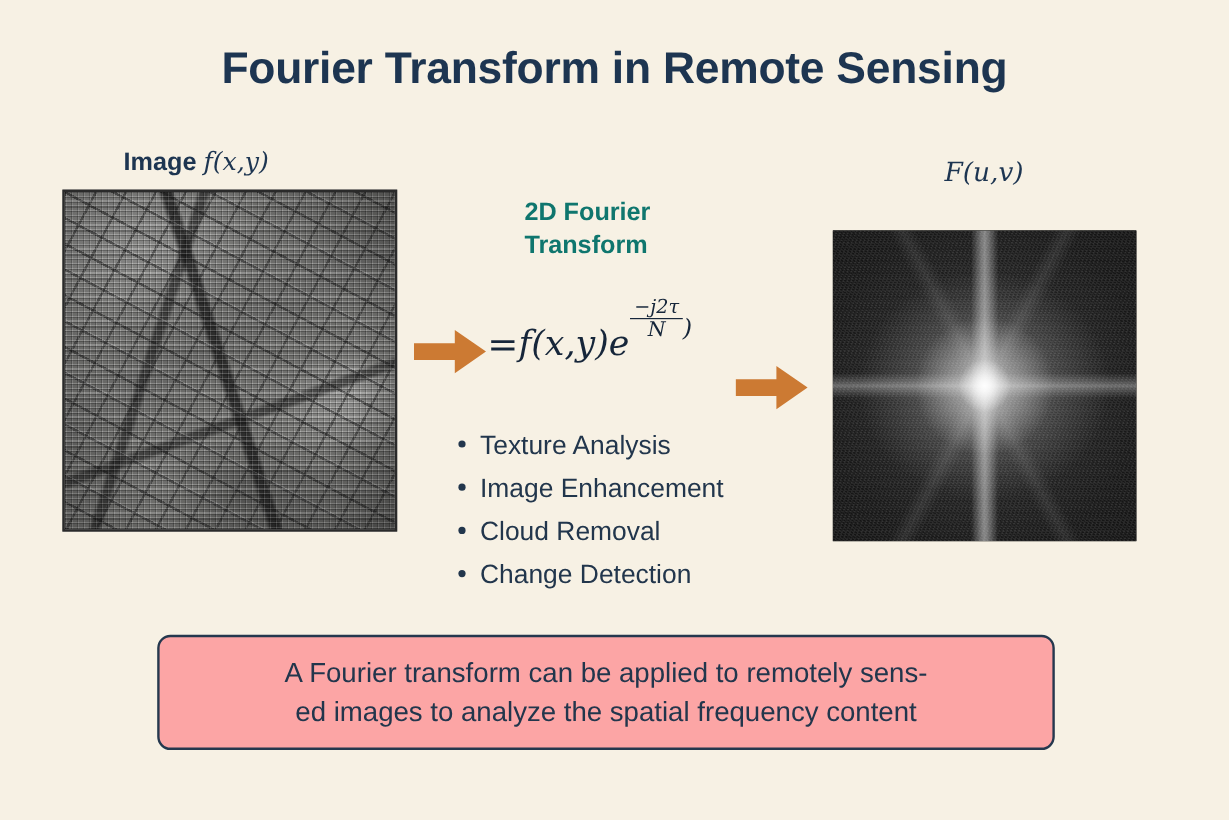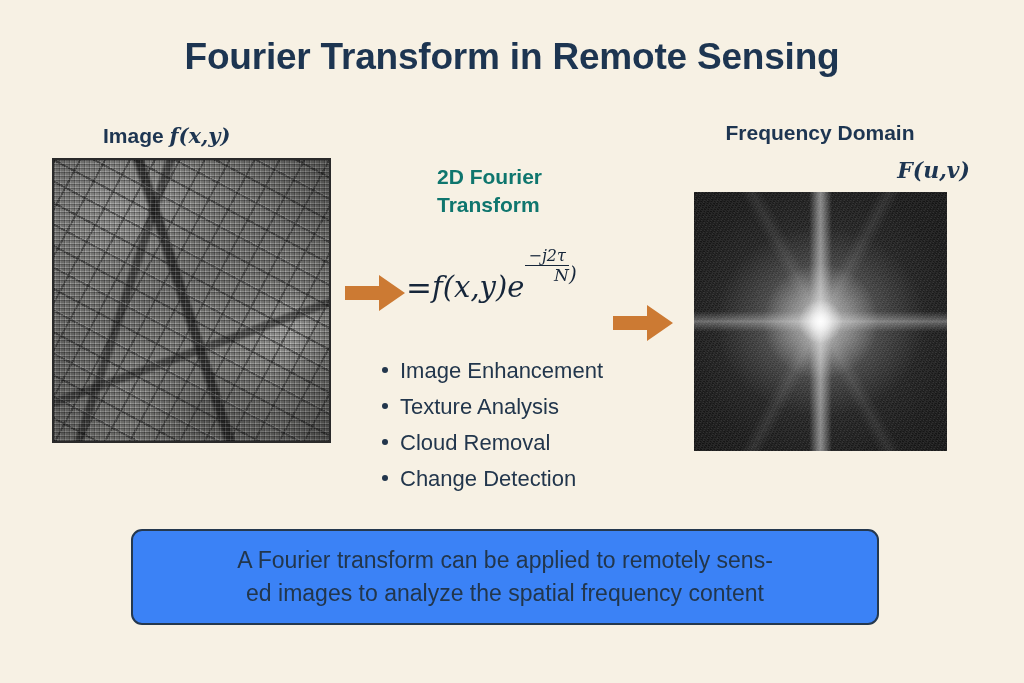--- a/index.html
+++ b/index.html
@@ -41,23 +41,22 @@
     left: 103px;
     top: 123px;
     font-size: 21px;
     font-weight: bold;
     color: #1d3551;
     white-space: nowrap;
   }
   .math-italic {
     font-family: "DejaVu Serif", "Liberation Serif", serif;
     font-style: italic;
-    font-weight: bold;
+    font-weight: normal;
     font-size: 21px;
-    text-align: right;
   }
 
   .photo-frame {
     position: absolute;
     left: 52px;
     top: 158px;
     width: 279px;
     height: 285px;
     border: 2px solid #2a2a2a;
     box-sizing: border-box;
@@ -142,21 +141,21 @@
     line-height: 1;
     margin-top: -1px;
   }
   .f-body {
     font-size: 29px;
     font-style: italic;
     vertical-align: -4px;
   }
   .frac {
     display: inline-block;
-    text-align: right;
+    text-align: center;
     vertical-align: 12px;
     margin-left: 1px;
   }
   .frac-num {
     display: block;
     font-size: 16px;
     font-style: italic;
     line-height: 1.05;
     padding: 0 3px;
     border-bottom: 1.6px solid #16263a;
@@ -256,21 +255,21 @@
   
   .caption-box {
     position: absolute;
     left: 131px;
     top: 529px;
     width: 748px;
     height: 96px;
     border: 2px solid #25384e;
     border-radius: 11px;
     box-sizing: border-box;
-    background: #3b82f6;
+    background: #fca5a5;
     display: flex;
     align-items: center;
     justify-content: center;
   }
   .caption-text {
     font-size: 23px;
     color: #22364c;
     text-align: center;
     line-height: 1.45;
     padding: 0 18px;
@@ -298,39 +297,38 @@
   </div>
 
   <div class="formula">
     <span class="f-eq">=</span><span class="f-body">f(x,y)e</span><span class="frac">
       <span class="frac-num">−j2τ</span>
       <span class="frac-den">N</span>
     </span><span class="f-paren">)</span>
   </div>
 
   <ul class="bullets">
+    <li><span class="dot"></span><span>Texture Analysis</span></li>
     <li><span class="dot"></span><span>Image Enhancement</span></li>
-    <li><span class="dot"></span><span>Texture Analysis</span></li>
     <li><span class="dot"></span><span>Cloud Removal</span></li>
     <li><span class="dot"></span><span>Change Detection</span></li>
   </ul>
 
   <div class="arrow" id="arrow-1">
     <svg width="62" height="42" viewBox="0 0 62 42" aria-hidden="true">
       <path d="M0 14 H34 V3 L60 21 L34 39 V28 H0 Z" fill="#cc7a33"></path>
     </svg>
   </div>
   <div class="arrow" id="arrow-2">
     <svg width="62" height="42" viewBox="0 0 62 42" aria-hidden="true">
       <path d="M0 14 H34 V3 L60 21 L34 39 V28 H0 Z" fill="#cc7a33"></path>
     </svg>
   </div>
 
   <div class="right-label">
-    <span>Frequency Domain</span>
     <span class="math-italic">F(u,v)</span>
   </div>
 
   <div class="fft-frame">
     <div class="fft-inner"></div>
   </div>
 
   <div class="caption-box">
     <div class="caption-text">
       <span>A Fourier transform can be applied to remotely sens-</span><br>

